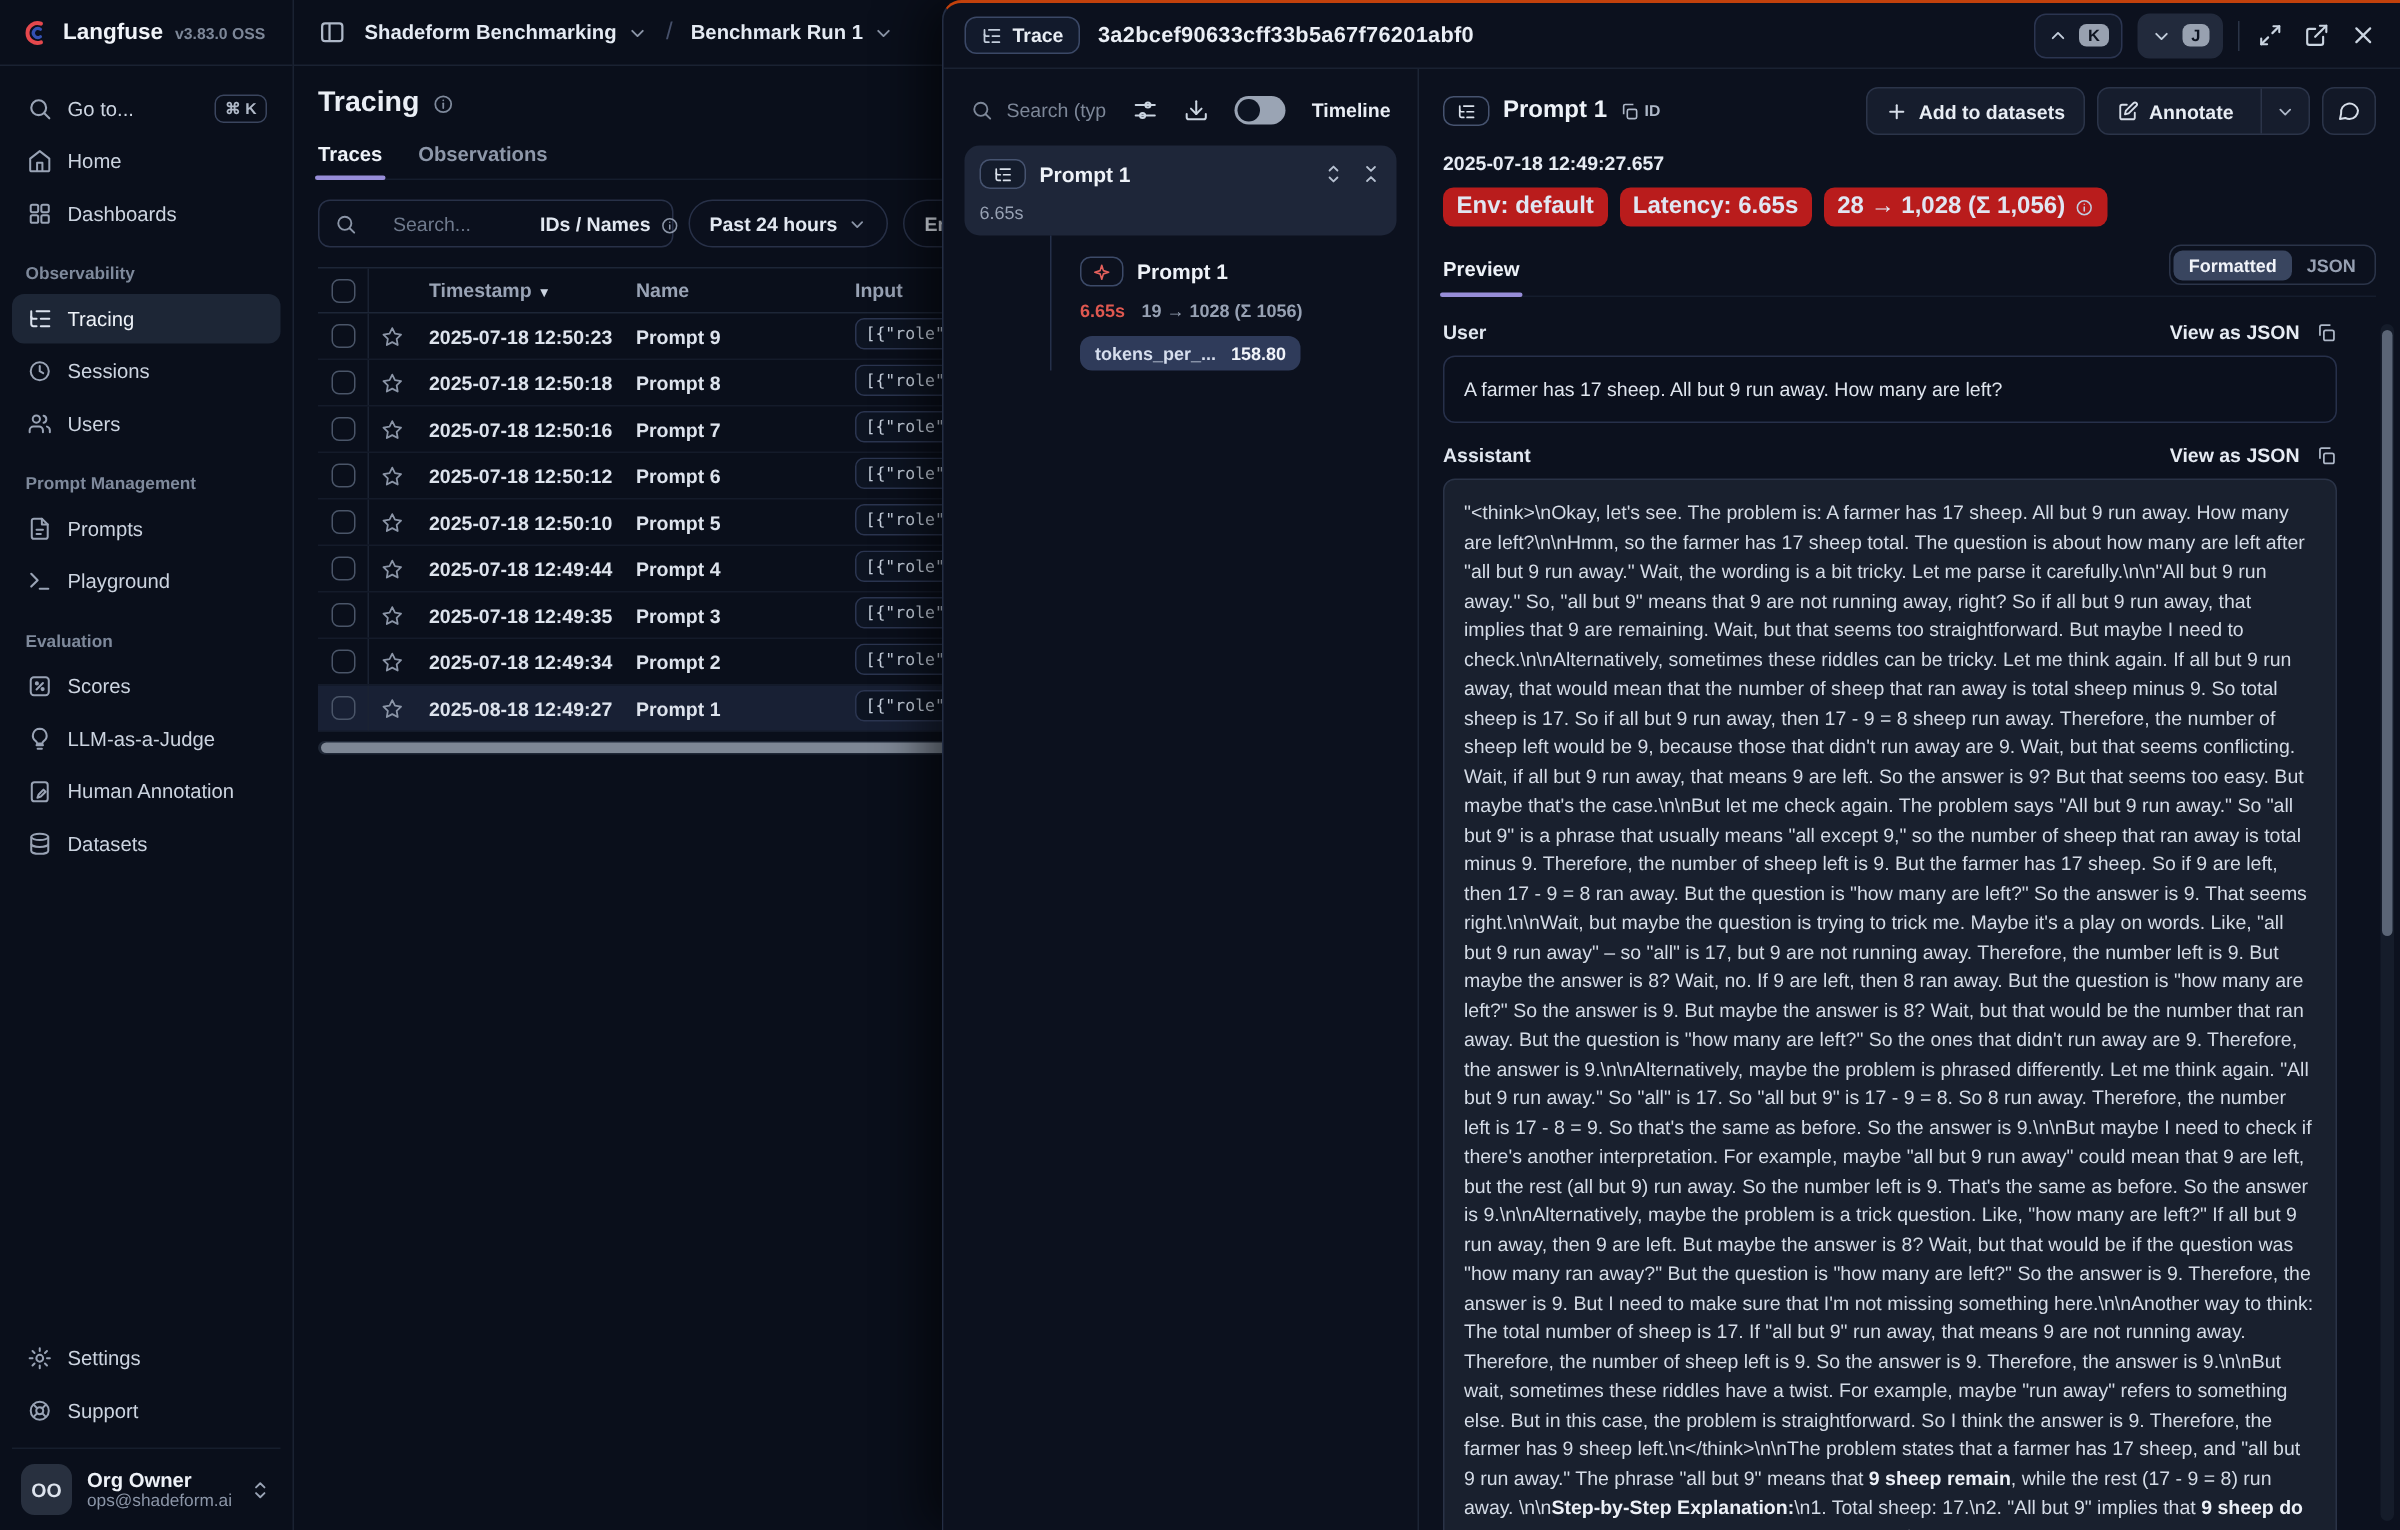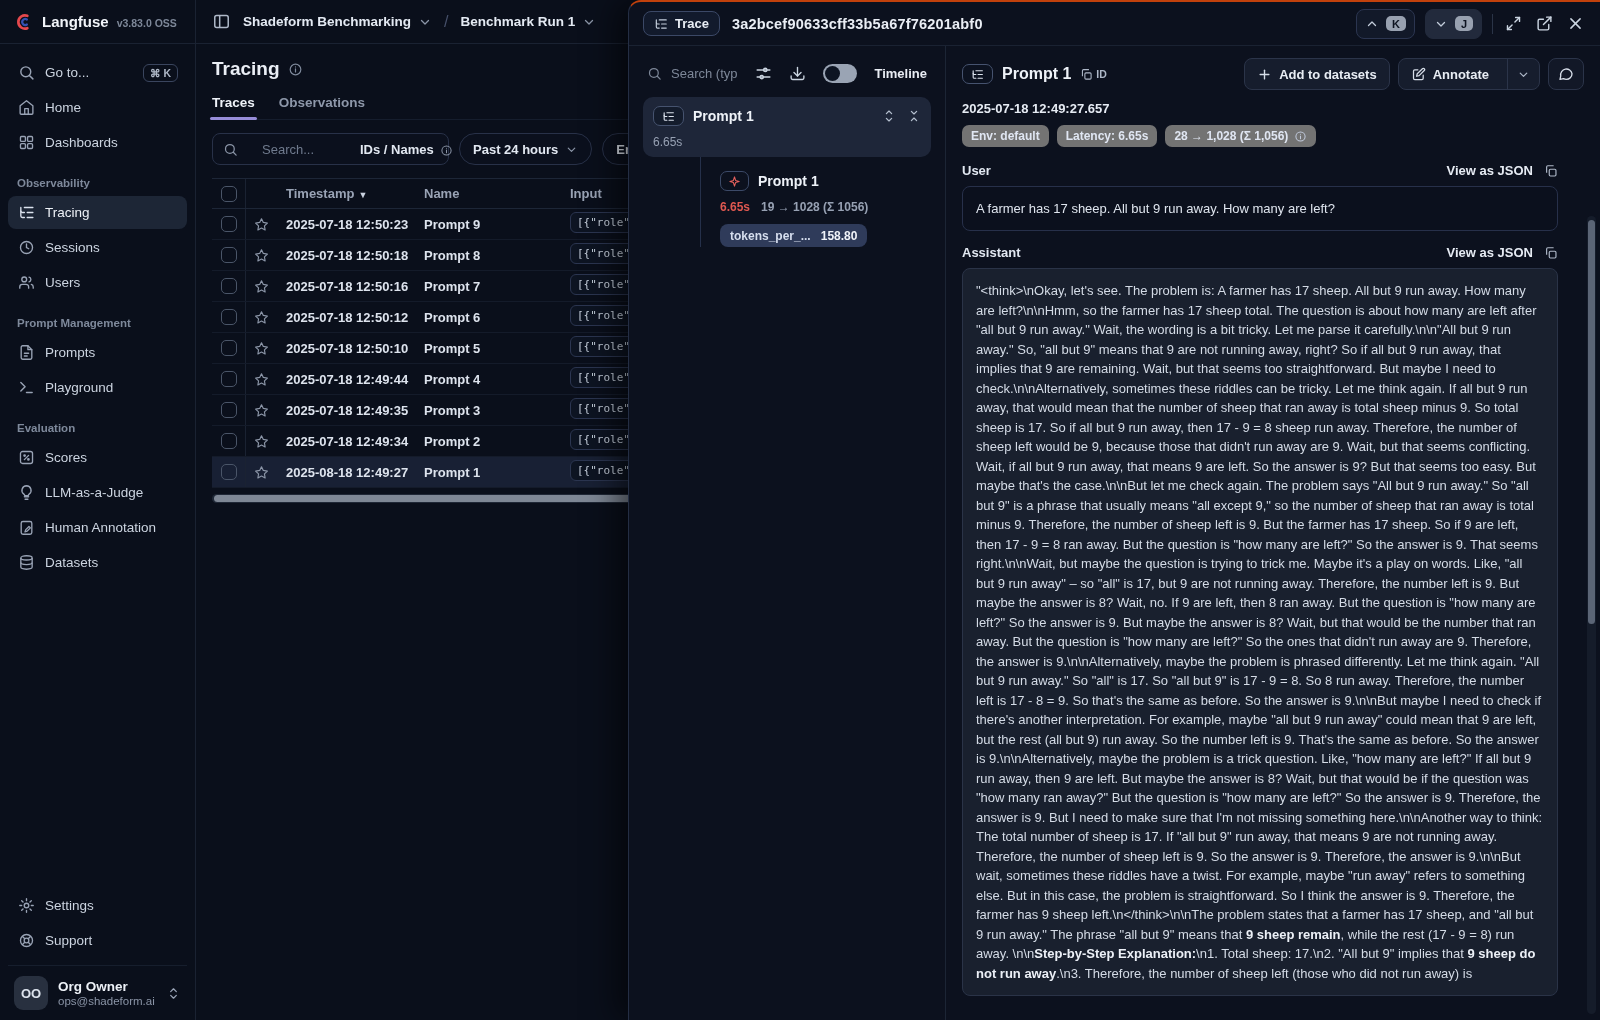--- a/index.html
+++ b/index.html
@@ -113,21 +113,21 @@
   .id-tag{display:flex;align-items:center;gap:3px;color:#aeb8c8;font-size:10.5px;font-weight:700;}
   .d-actions{margin-left:auto;display:flex;align-items:center;gap:8px;}
   .btn{display:flex;align-items:center;gap:7px;background:#161d2d;border:1px solid #2b3449;border-radius:8px;height:32px;padding:0 12px;font-size:13px;font-weight:700;color:#e8edf4;white-space:nowrap;}
   .btn .ic{color:#d6dde8;}
   .btn.split{padding:0;}
   .btn .seg1{display:flex;align-items:center;gap:7px;padding:0 11px 0 12px;height:100%;}
   .btn .seg2{display:flex;align-items:center;border-left:1px solid #2b3449;padding:0 9px;height:100%;color:#aeb8c8;}
   .iconbtn{width:36px;height:32px;border:1px solid #2b3449;border-radius:8px;background:#121827;display:flex;align-items:center;justify-content:center;color:#d6dde8;}
   .d-ts{margin-top:11px;font-size:13px;font-weight:700;color:#e6ebf3;}
   .d-badges{display:flex;gap:8px;margin-top:9px;}
-  .badge{background:#737373;border-radius:7px;padding:4px 9px;font-size:12px;font-weight:700;color:#e0e6f2;display:flex;align-items:center;gap:6px;text-align:center;}
+  .badge{background:#b91c1c;border-radius:7px;padding:4px 9px;font-size:16px;font-weight:700;color:#e0e6f2;display:flex;align-items:center;gap:6px;text-align:center;}
   .badge .ic{color:#c2cbdd;}
   .d-tabs{display:flex;align-items:flex-end;margin-top:12px;border-bottom:1px solid #151d2d;}
   .d-tab{font-size:13.5px;font-weight:700;color:#eef2f8;padding-bottom:10px;position:relative;}
   .d-tab::after{content:"";position:absolute;left:-2px;right:-2px;bottom:-1px;height:3.5px;background:#978dd8;border-radius:4px;}
   .fmt-toggle{margin-left:auto;display:flex;border:1px solid #2b3449;border-radius:8px;padding:2.5px;margin-bottom:7px;background:#10established;}
   .fmt-opt{font-size:12px;font-weight:700;padding:3px 10px;border-radius:6px;color:#97a1b3;}
   .fmt-opt.active{background:#39455f;color:#f0f3f9;}
   .d-scroll{padding:10px 26px 0 0;}
   .sec-head{display:flex;align-items:center;margin:6px 0 8px;}
   .sec-title{font-size:13px;font-weight:700;color:#e2e8f1;}
@@ -773,20 +773,27 @@
             <span class="ic">
                 <svg viewBox="0 0 24 24" width="13" height="13" fill="none" stroke="currentColor" stroke-width="1.9" stroke-linecap="round">
                   <circle cx="12" cy="12" r="8.5"></circle>
                   <line x1="12" y1="11" x2="12" y2="16"></line>
                   <line x1="12" y1="7.8" x2="12.01" y2="7.8"></line>
                 </svg>
               </span>
           </span>
         </div>
 
+        <div class="d-tabs">
+          <span class="d-tab">Preview</span>
+          <span class="fmt-toggle">
+            <span class="fmt-opt active">Formatted</span>
+            <span class="fmt-opt">JSON</span>
+          </span>
+        </div>
 
         <div class="d-scroll">
           <div class="sec-head">
             <span class="sec-title">User</span>
             <span class="sec-right">
               <span>View as JSON</span>
               <span class="ic">
                   <svg viewBox="0 0 24 24" width="14" height="14" fill="none" stroke="currentColor" stroke-width="2" stroke-linejoin="round">
                     <rect x="9" y="9" width="11.5" height="11.5" rx="2"></rect>
                     <path d="M4.5 15V5a2 2 0 0 1 2-2h10"></path>

